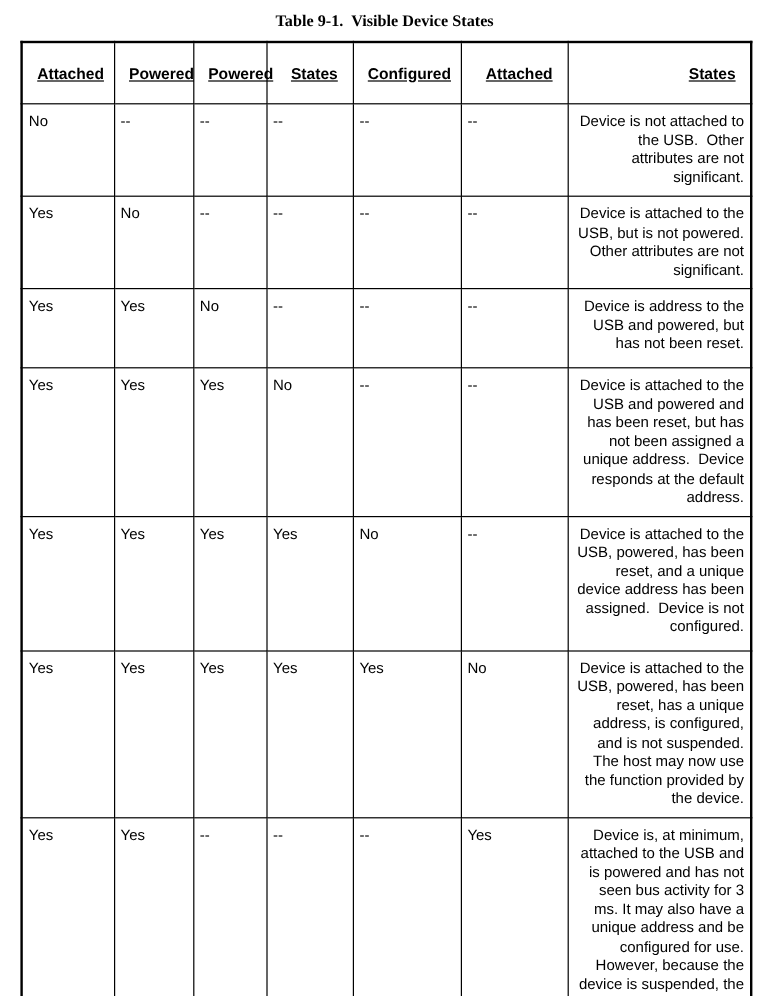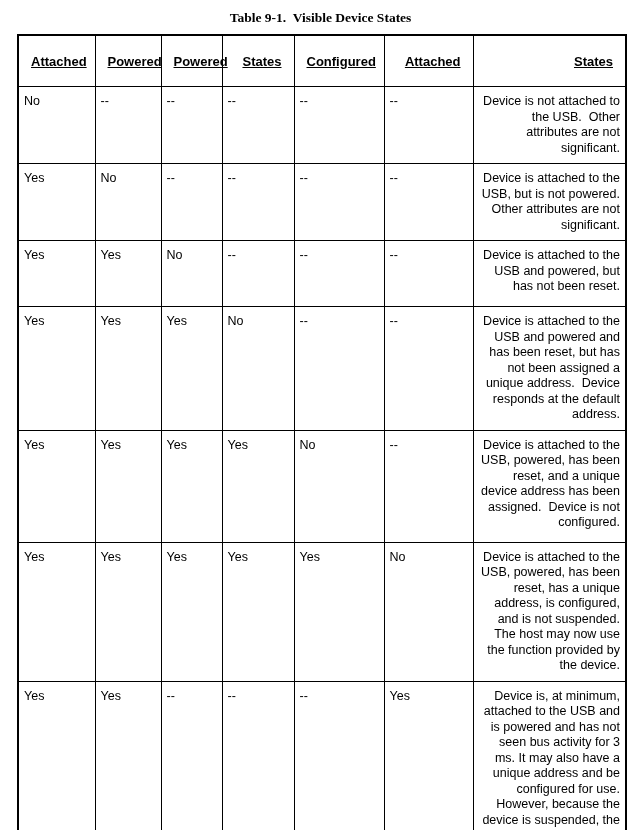--- a/index.html
+++ b/index.html
@@ -118,21 +118,21 @@
         <td class="value-cell">--</td>
         <td class="state-cell">Device is attached to the USB, but is not powered.  Other attributes are not significant.</td>
       </tr>
       <tr>
         <td class="value-cell">Yes</td>
         <td class="value-cell">Yes</td>
         <td class="value-cell">No</td>
         <td class="value-cell">--</td>
         <td class="value-cell">--</td>
         <td class="value-cell">--</td>
-        <td class="state-cell">Device is attached to the USB and powered, but has not been reset.</td>
+        <td class="state-cell">Device is address to the USB and powered, but has not been reset.</td>
       </tr>
       <tr>
         <td class="value-cell">Yes</td>
         <td class="value-cell">Yes</td>
         <td class="value-cell">Yes</td>
         <td class="value-cell">No</td>
         <td class="value-cell">--</td>
         <td class="value-cell">--</td>
         <td class="state-cell">Device is attached to the USB and powered and has been reset, but has not been assigned a unique address.  Device responds at the default address.</td>
       </tr>

